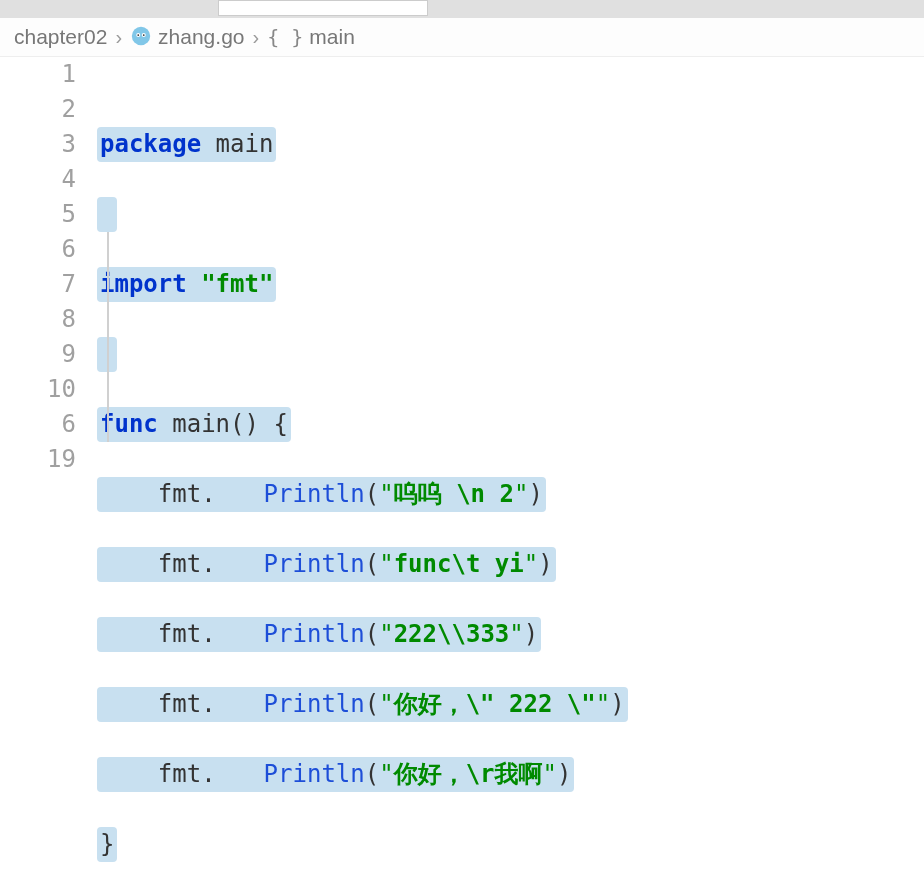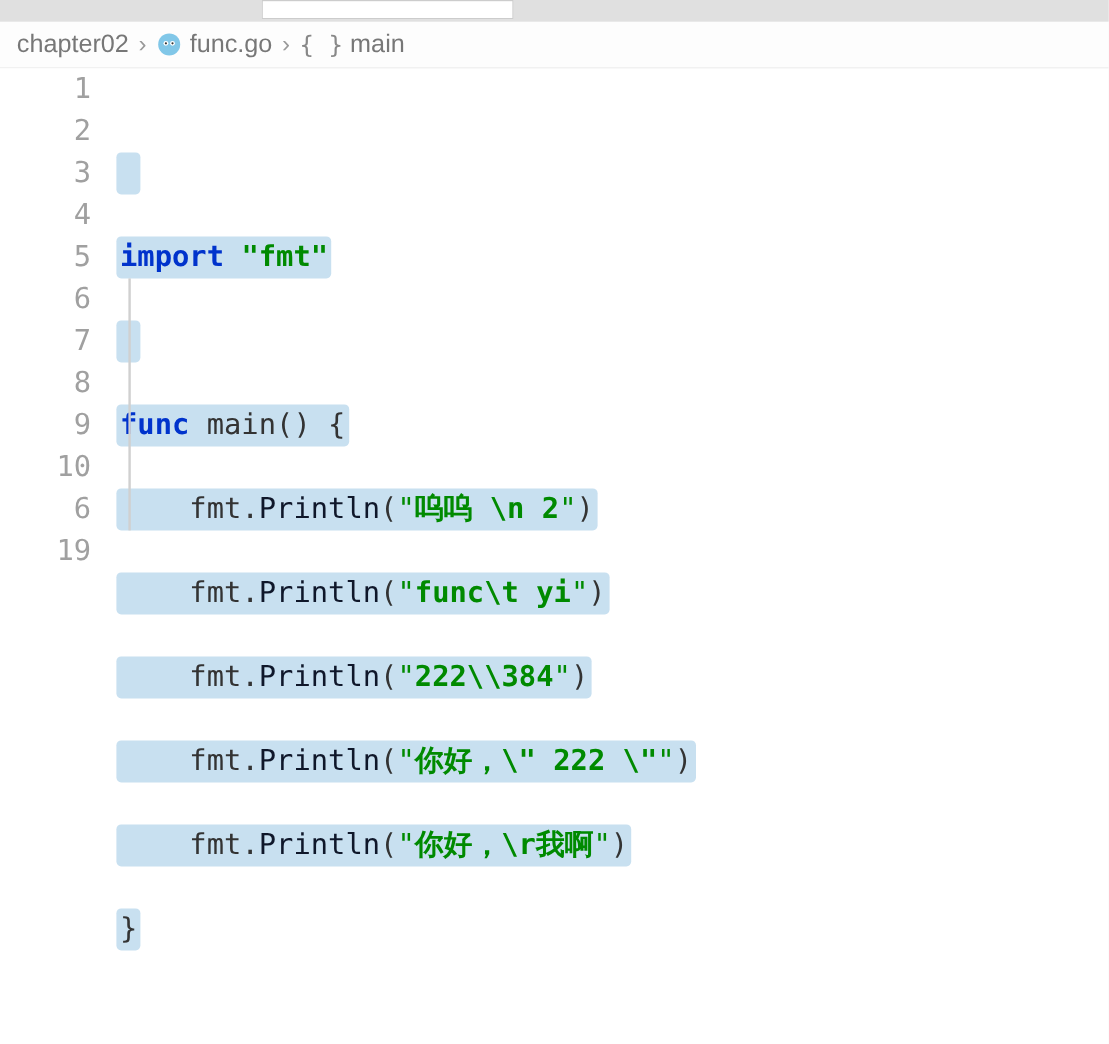--- a/index.html
+++ b/index.html
@@ -28,21 +28,20 @@
       display: flex;
       align-items: center;
       padding: 4px 10px;
       font-size: 21px;
       color: #777;
       background: #fdfdfd;
       height: 38px;
     }
     .breadcrumb .seg {
       display: flex;
-      align-items: center;
       gap: 6px;
       padding: 0 4px;
     }
     .crumb-sep {
       color: #999;
       padding: 0 4px;
       font-size: 20px;
     }
     .go-icon {
       width: 22px;
@@ -93,21 +92,21 @@
     .hlrow {
       display: inline-block;
       background: #c8e0f0;
       border-radius: 4px;
       padding: 0 3px;
       margin-left: -3px;
     }
     .kw { color: #0033cc; font-weight: bold; }
     .str { color: #008a00; font-weight: bold; }
     .strnorm { color: #008a00; font-weight: normal; }
-    .fn { color: #0f172a; }
+    .fn { color: #1d4ed8; margin-left: 48px; }
     .punc { color: #333; }
     .ident { color: #333; }
   </style>
 </head>
 <body>
 
 <div class="top-bar">
   <div class="search-box"></div>
 </div>
 
@@ -119,21 +118,21 @@
   <span class="seg">
     <span class="go-icon">
       <svg viewBox="0 0 24 24" width="22" height="22">
         <circle cx="12" cy="12" r="10" fill="#81c7e8"></circle>
         <circle cx="9" cy="11" r="2.2" fill="#fff"></circle>
         <circle cx="15" cy="11" r="2.2" fill="#fff"></circle>
         <circle cx="9" cy="11" r="1" fill="#333"></circle>
         <circle cx="15" cy="11" r="1" fill="#333"></circle>
       </svg>
     </span>
-    <span>func.go</span>
+    <span>zhang.go</span>
   </span>
   <span class="crumb-sep">›</span>
   <span class="seg">
     <span class="brace-icon">{ }</span>
     <span>main</span>
   </span>
 </div>
 
 <div class="editor">
   <div class="gutter">
@@ -145,25 +144,26 @@
     <div>6</div>
     <div>7</div>
     <div>8</div>
     <div>9</div>
     <div>10</div>
     <div>6</div>
     <div>19</div>
   </div>
   <div class="code">
     <div class="indent-bar"></div>
+<div><span class="hlrow"><span class="kw">package</span><span class="ident"> main</span></span></div>
 <div><span class="hlrow"> </span></div>
 <div><span class="hlrow"><span class="kw">import</span><span> </span><span class="str">"fmt"</span></span></div>
 <div><span class="hlrow"> </span></div>
 <div><span class="hlrow"><span class="kw">func</span><span class="ident"> main</span><span class="punc">()</span><span class="punc"> {</span></span></div>
 <div><span class="hlrow"><span>    </span><span class="ident">fmt</span><span class="punc">.</span><span class="fn">Println</span><span class="punc">(</span><span class="strnorm">"</span><span class="str">呜呜 </span><span class="str">\n</span><span class="str"> 2</span><span class="strnorm">"</span><span class="punc">)</span></span></div>
 <div><span class="hlrow"><span>    </span><span class="ident">fmt</span><span class="punc">.</span><span class="fn">Println</span><span class="punc">(</span><span class="strnorm">"</span><span class="str">func</span><span class="str">\t</span><span class="str"> yi</span><span class="strnorm">"</span><span class="punc">)</span></span></div>
-<div><span class="hlrow"><span>    </span><span class="ident">fmt</span><span class="punc">.</span><span class="fn">Println</span><span class="punc">(</span><span class="strnorm">"</span><span class="str">222</span><span class="str">\\</span><span class="str">384</span><span class="strnorm">"</span><span class="punc">)</span></span></div>
+<div><span class="hlrow"><span>    </span><span class="ident">fmt</span><span class="punc">.</span><span class="fn">Println</span><span class="punc">(</span><span class="strnorm">"</span><span class="str">222</span><span class="str">\\</span><span class="str">333</span><span class="strnorm">"</span><span class="punc">)</span></span></div>
 <div><span class="hlrow"><span>    </span><span class="ident">fmt</span><span class="punc">.</span><span class="fn">Println</span><span class="punc">(</span><span class="strnorm">"</span><span class="str">你好，</span><span class="str">\"</span><span class="str"> 222 </span><span class="str">\"</span><span class="strnorm">"</span><span class="punc">)</span></span></div>
 <div><span class="hlrow"><span>    </span><span class="ident">fmt</span><span class="punc">.</span><span class="fn">Println</span><span class="punc">(</span><span class="strnorm">"</span><span class="str">你好，</span><span class="str">\r</span><span class="str">我啊</span><span class="strnorm">"</span><span class="punc">)</span></span></div>
 <div><span class="hlrow"><span class="punc">}</span></span></div>
 
   </div>
 </div>
 
 </body></html>

